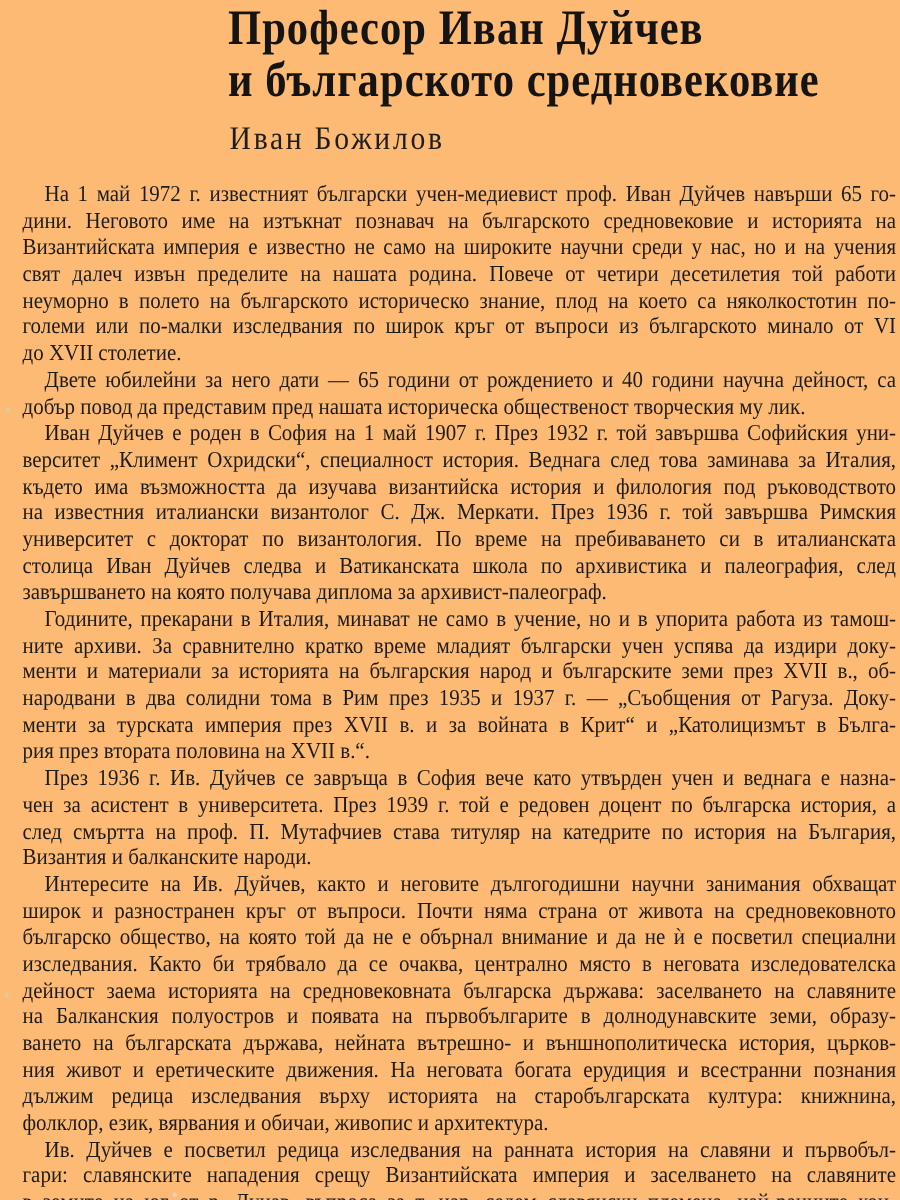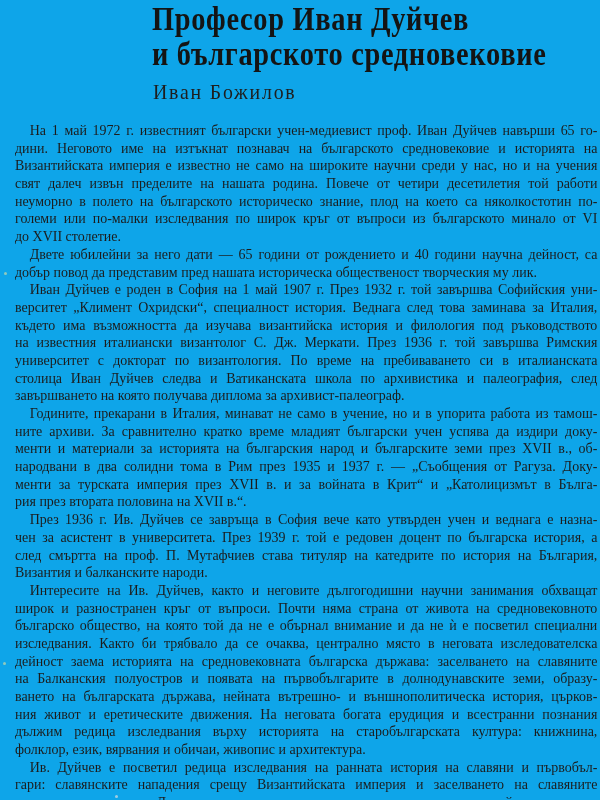--- a/index.html
+++ b/index.html
@@ -12,21 +12,21 @@
       height: 800px;
       overflow: hidden;
       position: relative;
       color: #1a1a1a;
       font-family: "Liberation Serif", "DejaVu Serif", serif;
     }
     .page {
       position: absolute;
       left: 0; top: 0;
       width: 600px; height: 800px;
-      background: #0ea5e9;
+      background: #fdba74;
     }
     .title-block {
       position: absolute;
       left: 152px;
       top: 2px;
       width: 440px;
     }
     .title-line {
       font-family: "Liberation Serif", "DejaVu Serif", serif;
       font-weight: bold;

